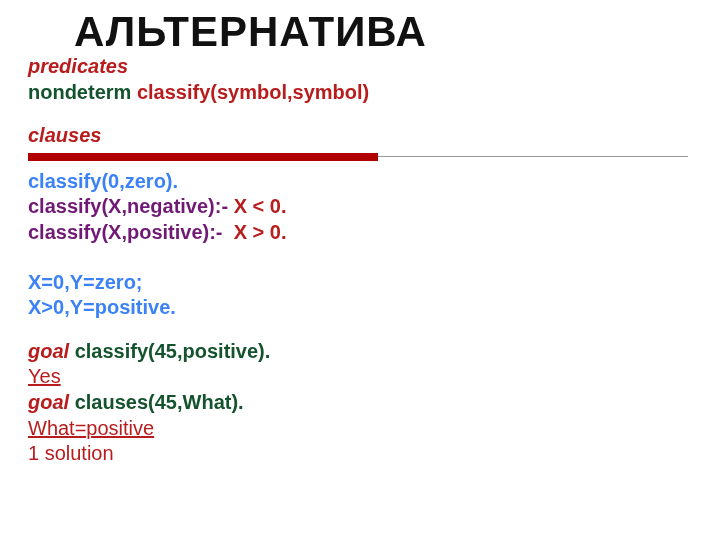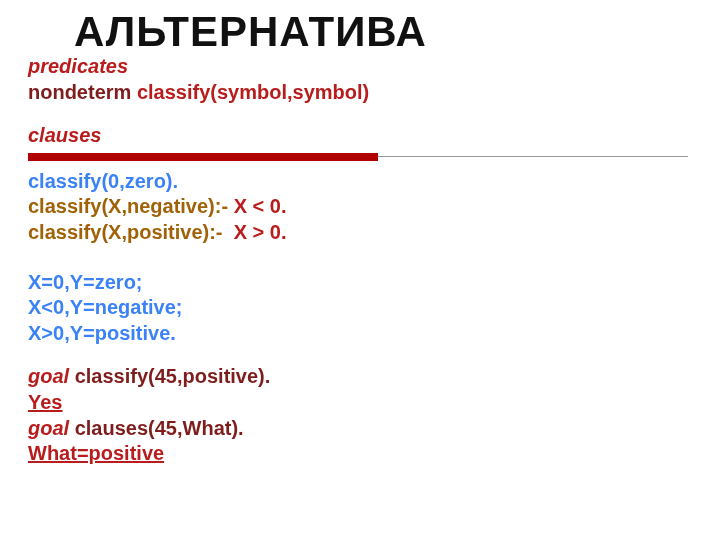--- a/index.html
+++ b/index.html
@@ -26,26 +26,26 @@
     margin: 0 0 0 46px;
     line-height: 1.05;
   }
   .line {
     font-size: 20px;
     font-weight: 700;
     line-height: 1.28;
     white-space: pre;
   }
   .italic { font-style: italic; }
-  .green  { color: #7f1d1d; }
+  .green  { color: #14532d; }
   .black  { color: #b91c1c; }
   .blue   { color: #3b82f6; }
-  .maroon { color: #a16207; }
+  .maroon { color: #701a75; }
   .underline { text-decoration: underline; }
-  .normal { font-weight: 700; }
+  .normal { font-weight: 400; }
 
   .rule {
     position: relative;
     height: 8px;
     margin: 4px 0 8px 0;
   }
   .rule .bar-red {
     position: absolute;
     left: 0;
     top: 0;
@@ -84,23 +84,23 @@
     <div class="bar-red"></div>
   </div>
 
   <div class="line blue">classify(0,zero).</div>
   <div class="line"><span class="maroon">classify(X,negative):-</span><span class="black"> X &lt; 0.</span></div>
   <div class="line"><span class="maroon">classify(X,positive):-</span><span class="black">  X &gt; 0.</span></div>
 
   <div class="spacer"></div>
 
   <div class="line blue">X=0,Y=zero;</div>
-  <div class="line blue">X&lt;0,Y=negative;</div>
   <div class="line blue">X&gt;0,Y=positive.</div>
 
   <div class="spacer-sm"></div>
 
   <div class="line"><span class="italic black">goal</span><span class="green"> classify(45,positive).</span></div>
   <div class="line black underline normal">Yes</div>
   <div class="line"><span class="italic black">goal</span><span class="green"> clauses(45,What).</span></div>
   <div class="line black underline normal">What=positive</div>
+  <div class="line black normal">1 solution</div>
 
 </div>
 
 </body></html>

